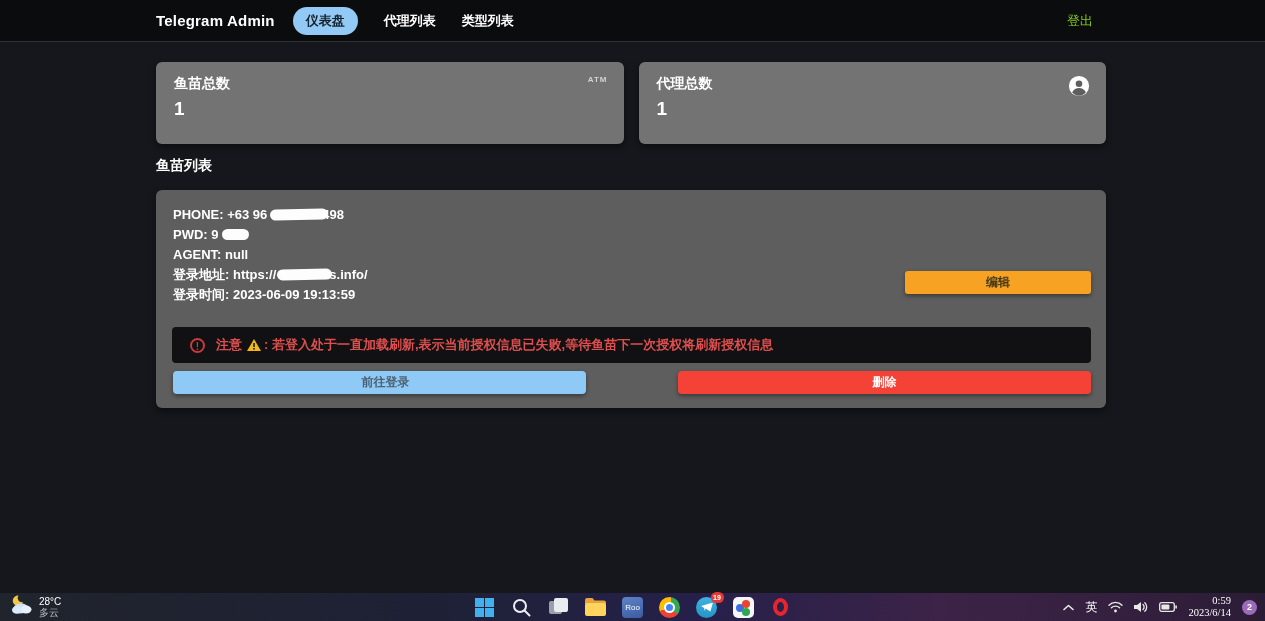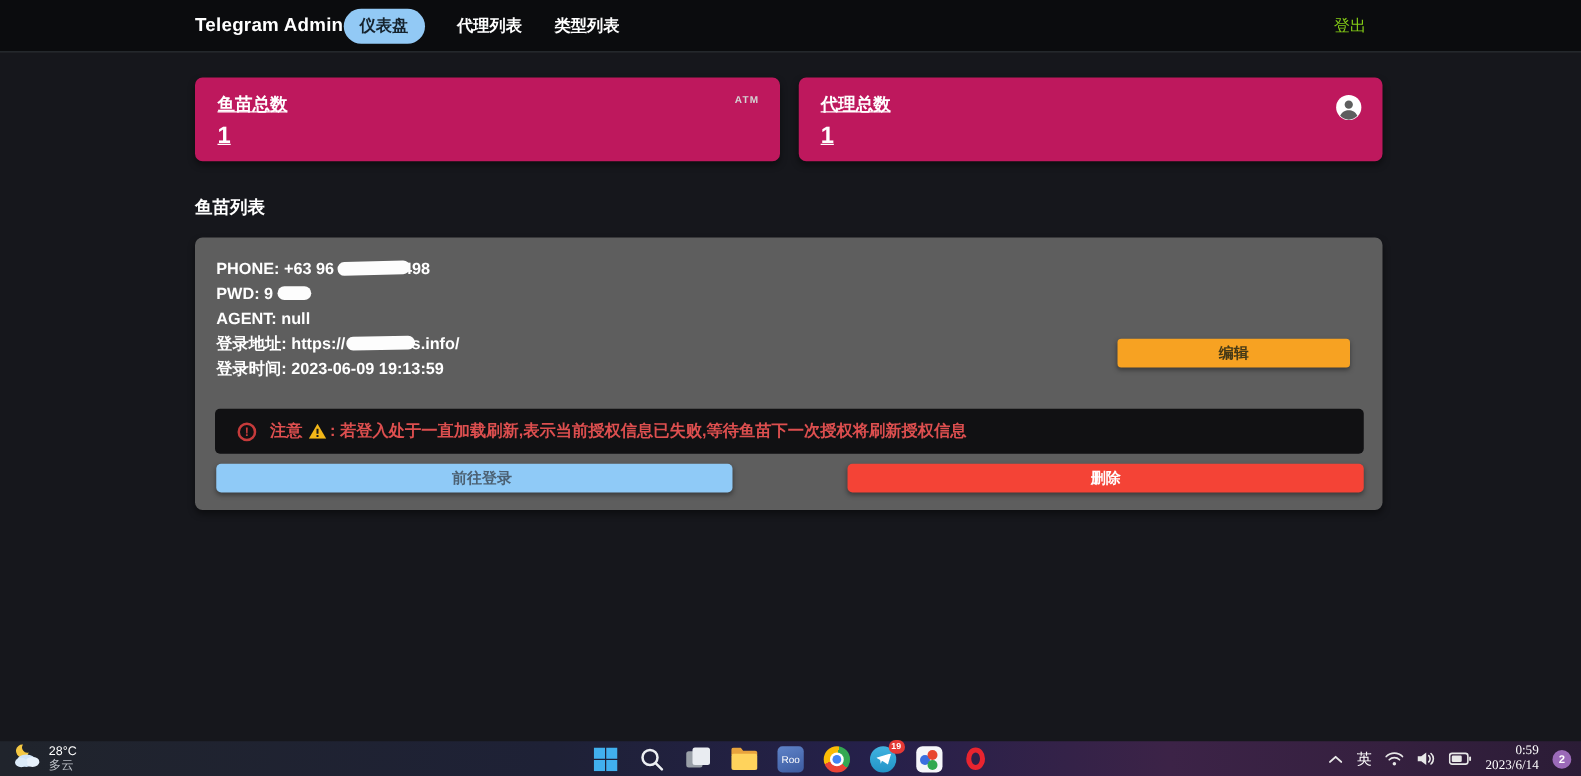--- a/index.html
+++ b/index.html
@@ -7,33 +7,33 @@
   .screen {
     position:relative; width:1265px; height:621px; overflow:hidden;
     background:#16171c; font-family:"Liberation Sans", sans-serif;
   }
   
   .navbar {
     position:absolute; top:0; left:0; right:0; height:42px;
     background:#0b0c0e; border-bottom:1px solid #2e3237;
     display:flex; align-items:center; padding-left:156px;
   }
-  .brand { color:#fff; font-weight:bold; font-size:15px; letter-spacing:.2px; }
+  .brand { color:#fff; font-weight:bold; font-size:15px; margin-right:18px; letter-spacing:.2px; }
   .tab { color:#fff; font-weight:bold; font-size:13px; margin-left:26px; cursor:pointer; }
   .tab.active {
     background:#92c9f5; color:#16232e; border-radius:14px;
     padding:5px 13px; margin-left:0;
   }
   .logout { position:absolute; right:172px; color:#84cc16; font-size:13px; cursor:pointer; }
 
   
   .stats { position:absolute; top:62px; left:156px; width:950px; display:flex; gap:15px; }
   .stat-card {
-    flex:1; height:67px; background:#be185d; border-radius:6px;
-    box-shadow:0 3px 6px rgba(0,0,0,.45); padding:13px 18px; position:relative; color:#fff;text-decoration:underline;
+    flex:1; height:82px; background:#737373; border-radius:6px;
+    box-shadow:0 3px 6px rgba(0,0,0,.45); padding:13px 18px; position:relative; color:#fff;
   }
   .stat-label { font-size:14px; font-weight:bold; }
   .stat-value { font-size:19px; font-weight:bold; margin-top:5px; }
   .stat-icon { position:absolute; top:13px; right:16px; }
   .atm-text { font-size:8px; font-weight:bold; color:#d4d4d4; letter-spacing:1px;margin-left:44px; }
 
   
   .section-title { position:absolute; top:157px; left:156px; color:#fff; font-weight:bold; font-size:14px; }
 
   
@@ -48,21 +48,21 @@
   .r-pwd   { width:27px; margin-left:3px; }
   .r-url   { width:55px; margin:0 -3px 0 1px; transform:rotate(-1deg); }
 
   .note-input {
     position:absolute; top:49px; right:15px; width:186px; height:28px;
     background:transparent; border:1px solid #9c9c9c; border-radius:4px;
     color:#eee; font-size:13px; padding:0 10px; font-family:"Liberation Sans", sans-serif;
   }
   .note-input::placeholder { color:#c9c9c9; }
   .edit-btn {
-    position:absolute; top:81px; right:26px; width:186px; height:23px;
+    position:absolute; top:81px; right:15px; width:186px; height:23px;
     background:#f7a222; border:none; border-radius:3px; color:#463a17;
     font-size:12px; font-weight:bold; cursor:pointer; box-shadow:0 2px 4px rgba(0,0,0,.4);
     font-family:"Liberation Sans", sans-serif;
   }
   .warning-bar {
     position:absolute; left:16px; right:15px; top:137px; height:36px;
     background:#111113; border-radius:4px; display:flex; align-items:center;
     color:#dd4f4f; font-size:13px; font-weight:bold;
   }
   .warn-circle {

